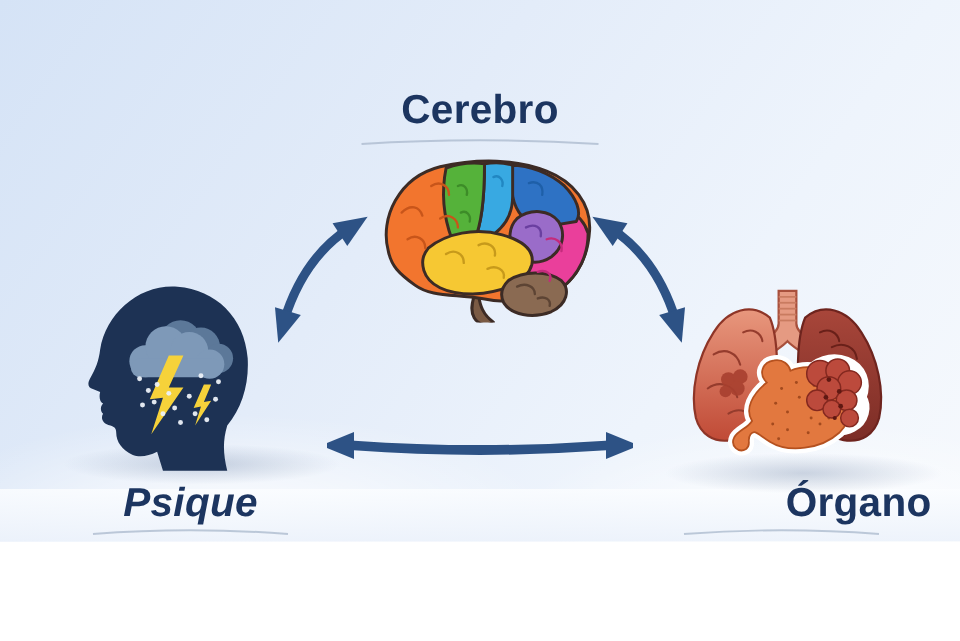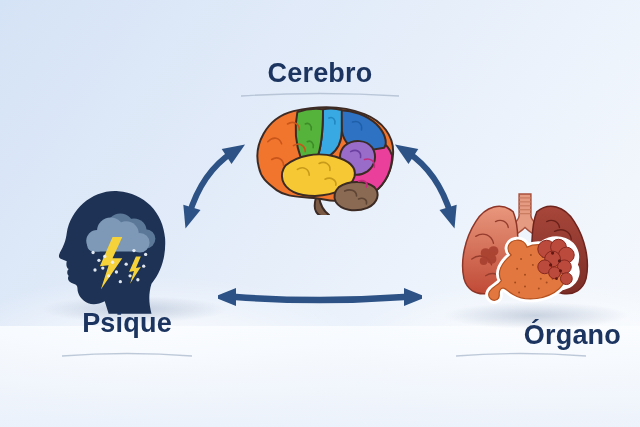--- a/index.html
+++ b/index.html
@@ -1,31 +1,31 @@
 <!DOCTYPE html>
 <html><head>
 <meta charset="utf-8">
 <style>
   html,body{margin:0;padding:0;}
   body{width:640px;height:427px;overflow:hidden;font-family:"Liberation Sans",sans-serif;}
-  .canvas{position:relative;width:640px;height:427px;overflow:hidden;
+  .canvas{position:relative;width:640px;height:361px;overflow:hidden;
     background:linear-gradient(125deg,#d5e3f6 0%,#e3ecf9 40%,#eef4fc 70%,#f6f9fd 100%);}
   .abs{position:absolute;}
   .hill{position:absolute;background:radial-gradient(closest-side,rgba(255,255,255,0.92),rgba(255,255,255,0));pointer-events:none;}
   .hill-left{left:-60px;top:276px;width:430px;height:150px;}
   .hill-right{left:340px;top:280px;width:400px;height:150px;}
   .band{position:absolute;left:0;right:0;top:326px;bottom:0;
     background:linear-gradient(180deg,rgba(251,253,255,0.85),rgba(236,242,251,0.9));pointer-events:none;}
   .gshadow{position:absolute;background:radial-gradient(closest-side,rgba(96,120,158,0.30),rgba(96,120,158,0));pointer-events:none;}
   .gshadow-head{left:42px;top:296px;width:185px;height:27px;}
   .gshadow-organs{left:443px;top:302px;width:185px;height:27px;}
   .node-label{position:absolute;width:200px;text-align:center;color:#1c3560;
     font-size:27px;font-weight:bold;letter-spacing:0.2px;}
   .lbl-cerebro{left:220px;top:58px;}
-  .lbl-psique{left:27px;top:308px;}
+  .lbl-psique{left:27px;top:320px;font-style:italic;}
   .lbl-organo{left:421px;top:320px;text-align:right;}
   svg{display:block;}
 </style>
 </head>
 <body>
 
 <div class="canvas">
 
   <div class="hill hill-left"></div>
   <div class="hill hill-right"></div>

